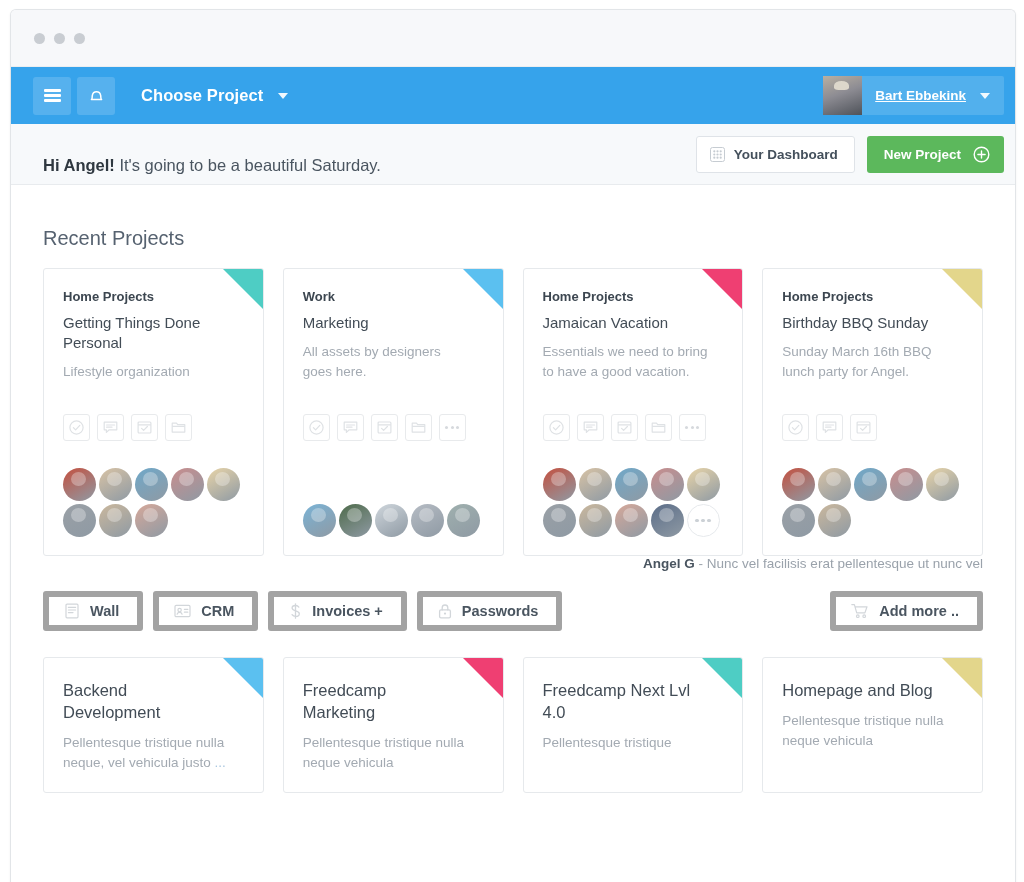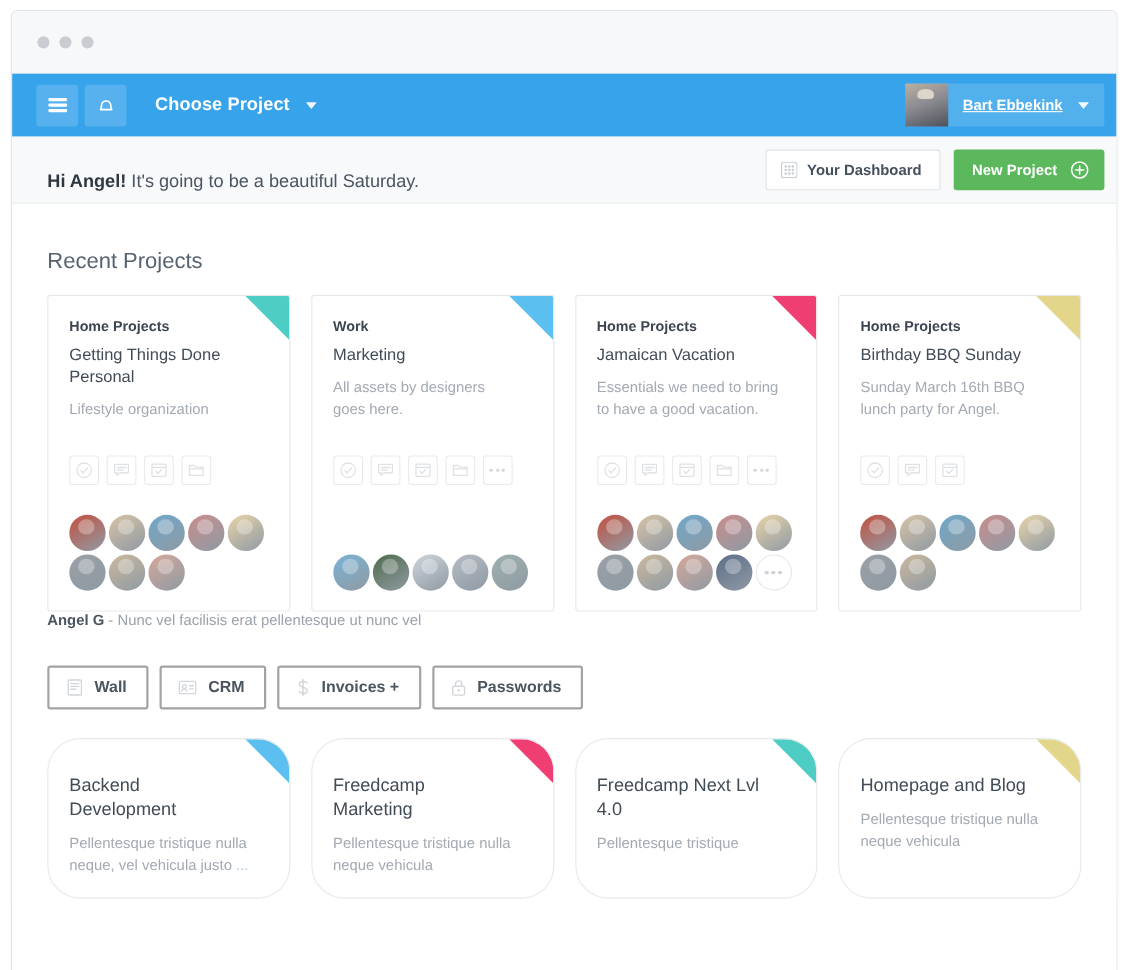--- a/index.html
+++ b/index.html
@@ -187,41 +187,42 @@
     color: #566270;
     margin-top: 42px;
     margin-bottom: 18px;
     font-weight: normal;
   }
   .section-title.fc { margin-top: 46px; margin-bottom: 6px; }
 
   .sub-line {
     font-size: 13.5px;
     color: #9aa2ab;
-    margin-bottom: 34px;
+    margin-bottom: 20px;
+    text-align: right;
   }
   .sub-line b { color: #4a5560; font-weight: bold; }
 
   
   .card-grid {
     display: grid;
     grid-template-columns: repeat(4, 1fr);
     gap: 19px;
   }
   .card {
     position: relative;
     background: #ffffff;
     border: 1px solid #e6e9ec;
     border-radius: 3px;
     padding: 20px 19px 18px 19px;
     overflow: hidden;
     min-height: 288px;
     cursor: pointer;
   }
-  .card.short { min-height: 135px; padding-top: 32px; border-radius: 30px; }
+  .card.short { min-height: 135px; padding-top: 22px; }
 
   .ribbon {
     position: absolute;
     top: 0; right: 0;
     width: 0; height: 0;
     border-top: 40px solid #4ecdc4;
     border-left: 40px solid transparent;
   }
 
   .card-group {
@@ -304,21 +305,21 @@
   
   .app-row {
     display: flex;
     align-items: center;
     gap: 10px;
     margin-bottom: 26px;
   }
   .app-btn {
     height: 40px;
     background: #fff;
-    border: 2px solid #a3a3a3;
+    border: 6px solid #a3a3a3;
     border-radius: 3px;
     display: flex; align-items: center;
     padding: 0 18px 0 15px;
     gap: 10px;
     font-size: 14.5px;
     color: #4a5560;
     font-weight: bold;
     cursor: pointer;
   }
   .app-btn .gi { color: #d2d6da; display:flex; }
@@ -622,20 +623,30 @@
         <div class="app-btn">
           <span class="gi">
             <svg width="14" height="17" viewBox="0 0 14 17" fill="none" stroke="#d2d6da" stroke-width="1.3">
               <rect x="1.6" y="6.9" width="10.8" height="8" rx="1.4"></rect>
               <path d="M4.2 6.9V4.8a2.8 2.8 0 0 1 5.6 0v2.1" stroke-linecap="round"></path>
               <circle cx="7" cy="10.6" r="1.1" fill="#d2d6da" stroke="none"></circle>
             </svg>
           </span>
           <span>Passwords</span>
         </div>
+        <div class="app-btn add-more">
+          <span class="gi">
+            <svg width="18" height="16" viewBox="0 0 18 16" fill="none" stroke="#d2d6da" stroke-width="1.2">
+              <path d="M.8 1.6h2.6l2.3 8.3h8.2l2.1-6.1H4.2" stroke-linecap="round" stroke-linejoin="round"></path>
+              <circle cx="6.8" cy="13.2" r="1.3"></circle>
+              <circle cx="13.2" cy="13.2" r="1.3"></circle>
+            </svg>
+          </span>
+          <span>Add more ..</span>
+        </div>
       </div>
 
     <div class="card-grid" id="fc-grid">
         <div class="card short">
           <div class="ribbon" style="border-top-color:#5bc0f0"></div>
           <div class="card-title big">Backend Development</div>
           <div class="card-desc"><span>Pellentesque tristique nulla neque, vel vehicula justo </span><span class="ell">...</span></div>
         </div>
         <div class="card short">
           <div class="ribbon" style="border-top-color:#ef3f72"></div>

